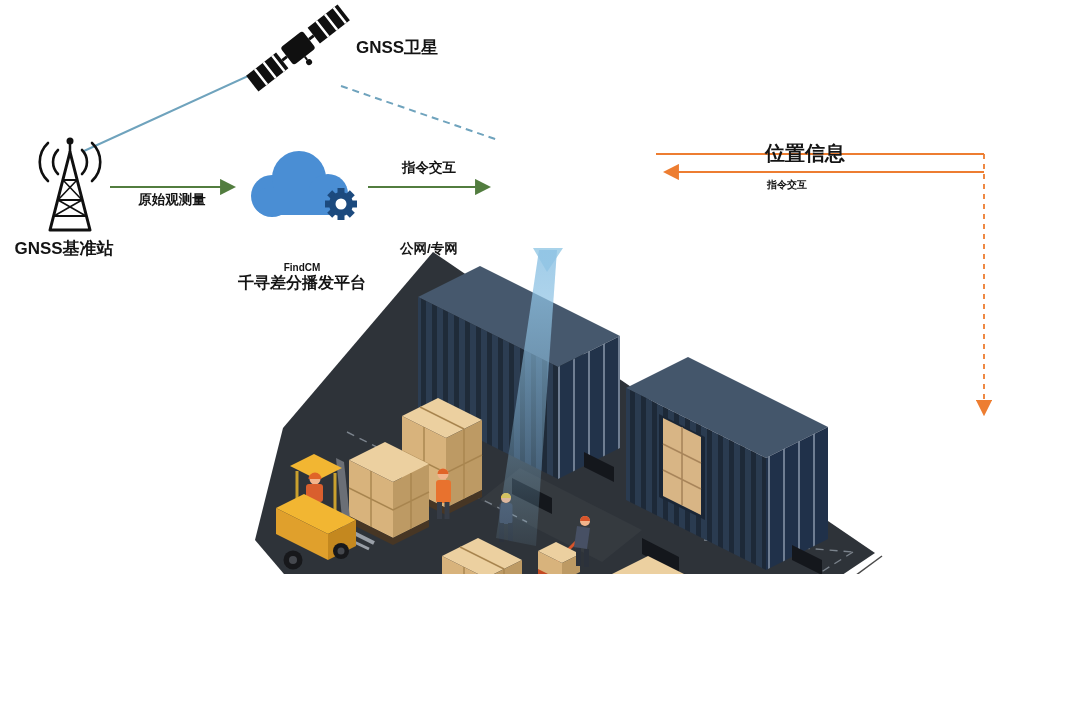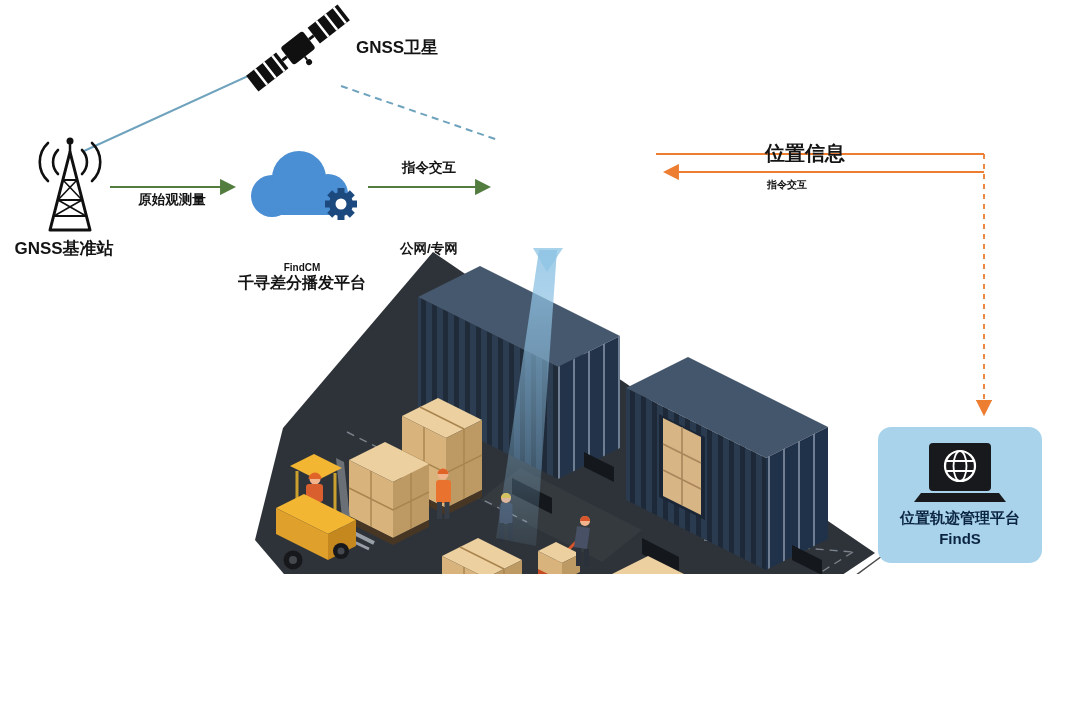--- a/index.html
+++ b/index.html
@@ -226,27 +226,14 @@
   <div class="lbl node-lbl" style="left:222px; top:241px; width:160px; font-size:16px;margin-top:32px;">千寻差分播发平台</div>
   <div class="lbl node-lbl" style="left:222px; top:262px; width:160px; font-size:10px;">FindCM</div>
 
   <div class="lbl edge-lbl" style="left:122px; top:191px; width:100px;">原始观测量</div>
   <div class="lbl edge-lbl" style="left:384px; top:159px; width:90px;">指令交互</div>
   <div class="lbl edge-lbl" style="left:384px; top:192px; width:90px;margin-top:48px;">公网/专网</div>
   <div class="lbl edge-lbl" style="left:755px; top:140px; width:100px; font-size:20px;">位置信息</div>
   <div class="lbl edge-lbl" style="left:737px; top:178px; width:100px; font-size:10px;">指令交互</div>
 
 
-  <div class="panel" style="left:878px; top:427px; width:164px; height:136px; padding-top:14px;">
-    <svg width="150" height="66" viewBox="0 0 150 66">
-      <g>
-        <rect x="44" y="2" width="62" height="48" rx="4" fill="#17191c"></rect>
-        <circle cx="75" cy="25" r="15" fill="none" stroke="#ffffff" stroke-width="2.2"></circle>
-        <ellipse cx="75" cy="25" rx="6.5" ry="15" fill="none" stroke="#ffffff" stroke-width="1.8"></ellipse>
-        <path d="M61,20 H89 M61,30 H89" stroke="#ffffff" stroke-width="1.8" fill="none"></path>
-        <path d="M36,52 H114 L121,61 H29 Z" fill="#17191c"></path>
-      </g>
-    </svg>
-    <div class="ptxt">位置轨迹管理平台</div>
-    <div class="ptxt">FindS</div>
-  </div>
 
 </div>
 
 </body></html>

